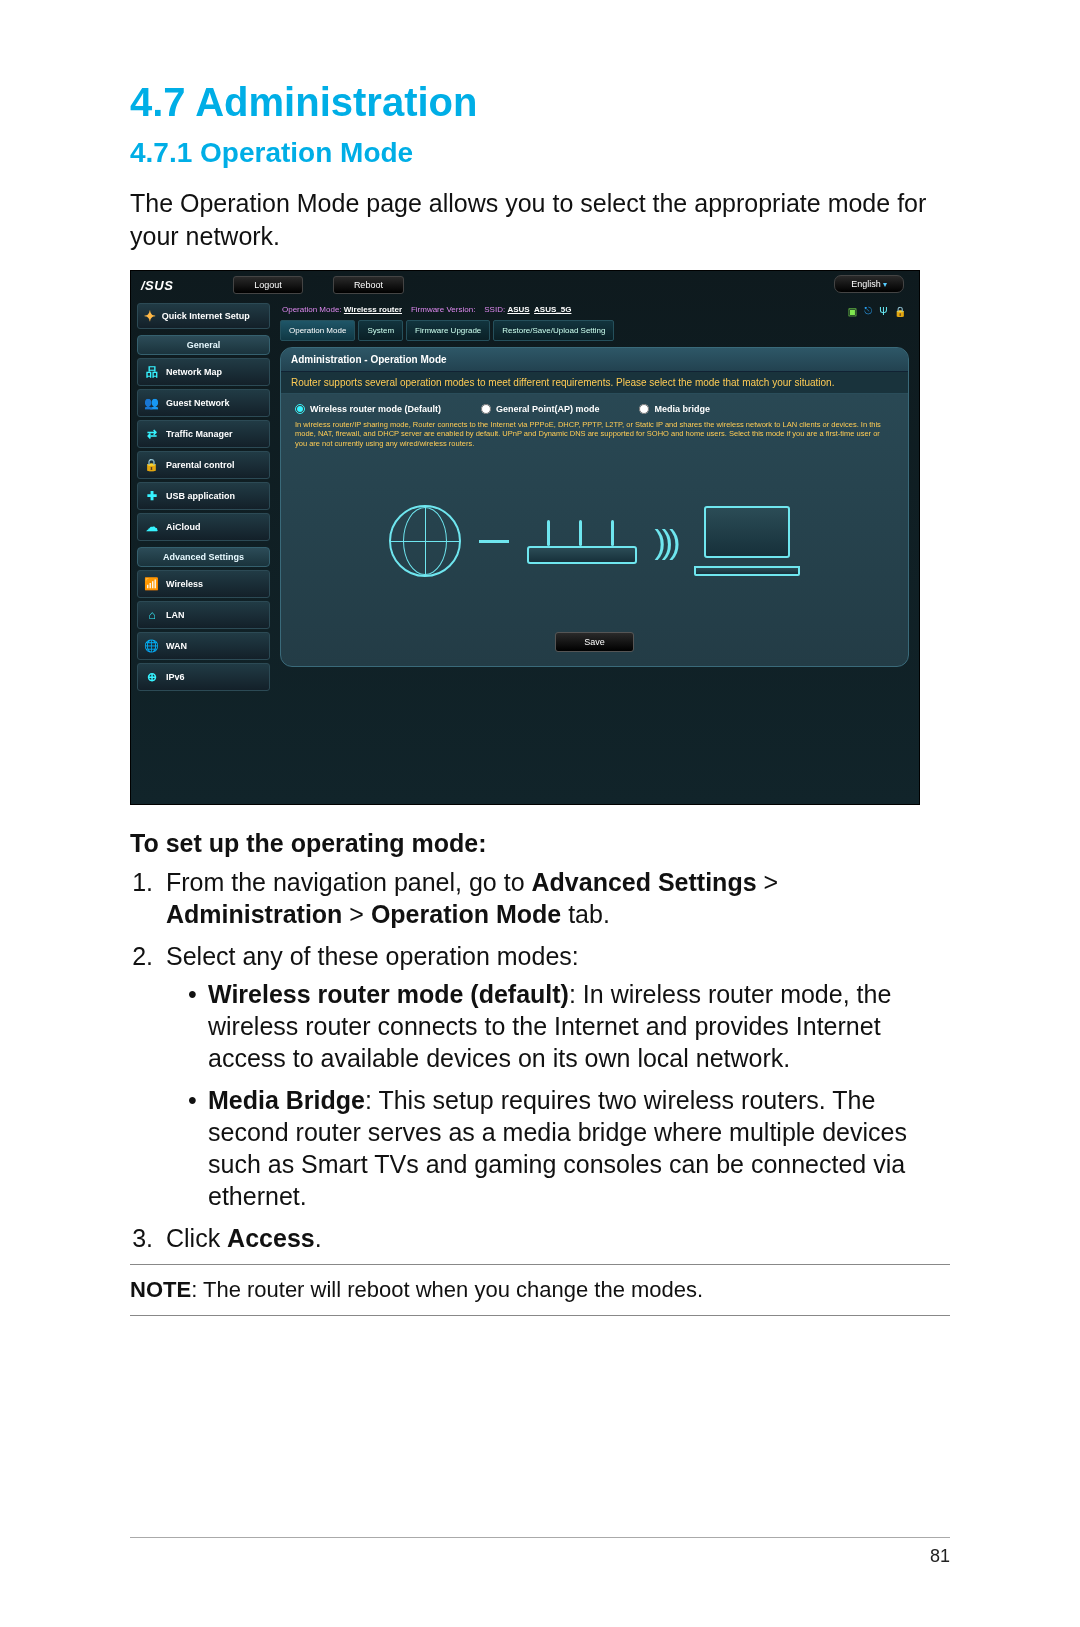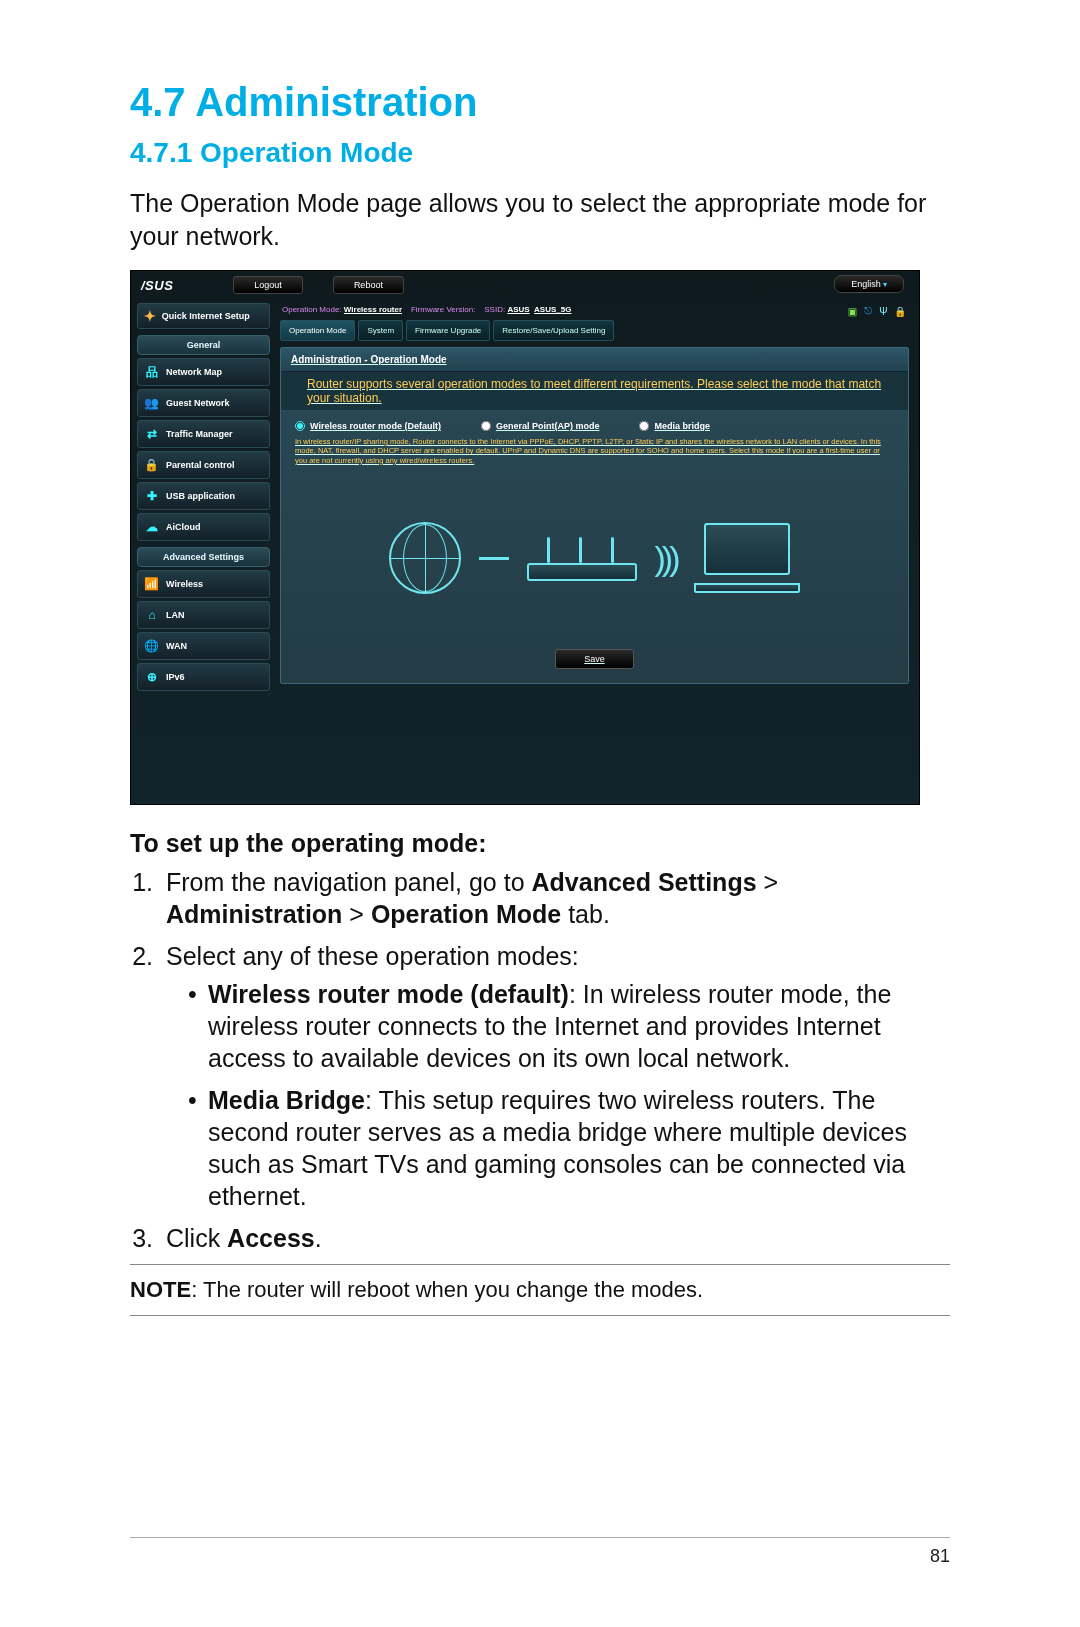--- a/index.html
+++ b/index.html
@@ -68,24 +68,24 @@
   .shot .statusicons span { font-size:10px; }
   .ico-a{color:#7fe84f;} .ico-b{color:#2aa8ff;} .ico-c{color:#6df4ff;} .ico-d{color:#9aa;}
   .shot .tabs { display:flex; gap:3px; margin-bottom:6px; }
   .shot .tab {
     background:linear-gradient(#12343e,#0a2026); border:1px solid #25505c;
     color:#cfe; font-size:8px; padding:5px 8px; border-radius:2px;
   }
   .shot .tab.active { background:linear-gradient(#1f5668,#103844); color:#fff; }
   .shot .panel {
     background:linear-gradient(#2a4a56,#233c46);
-    border:1px solid #3a6a7a; border-radius:2px; padding:0; overflow:hidden;text-decoration:underline;
+    border:1px solid #3a6a7a; border-radius:12px; padding:0; overflow:hidden;
   }
   .shot .panel-h { background:linear-gradient(#2e5767,#224250); padding:6px 10px; font-weight:700; color:#fff; font-size:10px; border-bottom:1px solid #123; }
-  .shot .panel-sub { background:#19333c; color:#ffcc55; font-size:12px; padding:5px 26px; border-bottom:1px solid #2a4d5a;}
+  .shot .panel-sub { background:#19333c; color:#ffcc55; font-size:10px; padding:5px 10px; border-bottom:1px solid #2a4d5a;}
   .shot .panel-body { padding:10px 14px 14px 14px; }
   .shot .radios { display:flex; gap:40px; align-items:center; font-size:9px; color:#fff; margin-bottom:6px; }
   .shot .radios label { display:flex; align-items:center; gap:5px; font-weight:700;}
   .shot .radios input { accent-color:#36f3ff; width:10px; height:10px; }
   .shot .desc { color:#ffcc55; font-size:7.5px; line-height:1.25; margin-bottom:8px;}
   .shot .diagram {
     height:170px; display:flex; align-items:center; justify-content:center; gap:18px;
     color:#6fe6ef;
   }
   .shot .globe {

